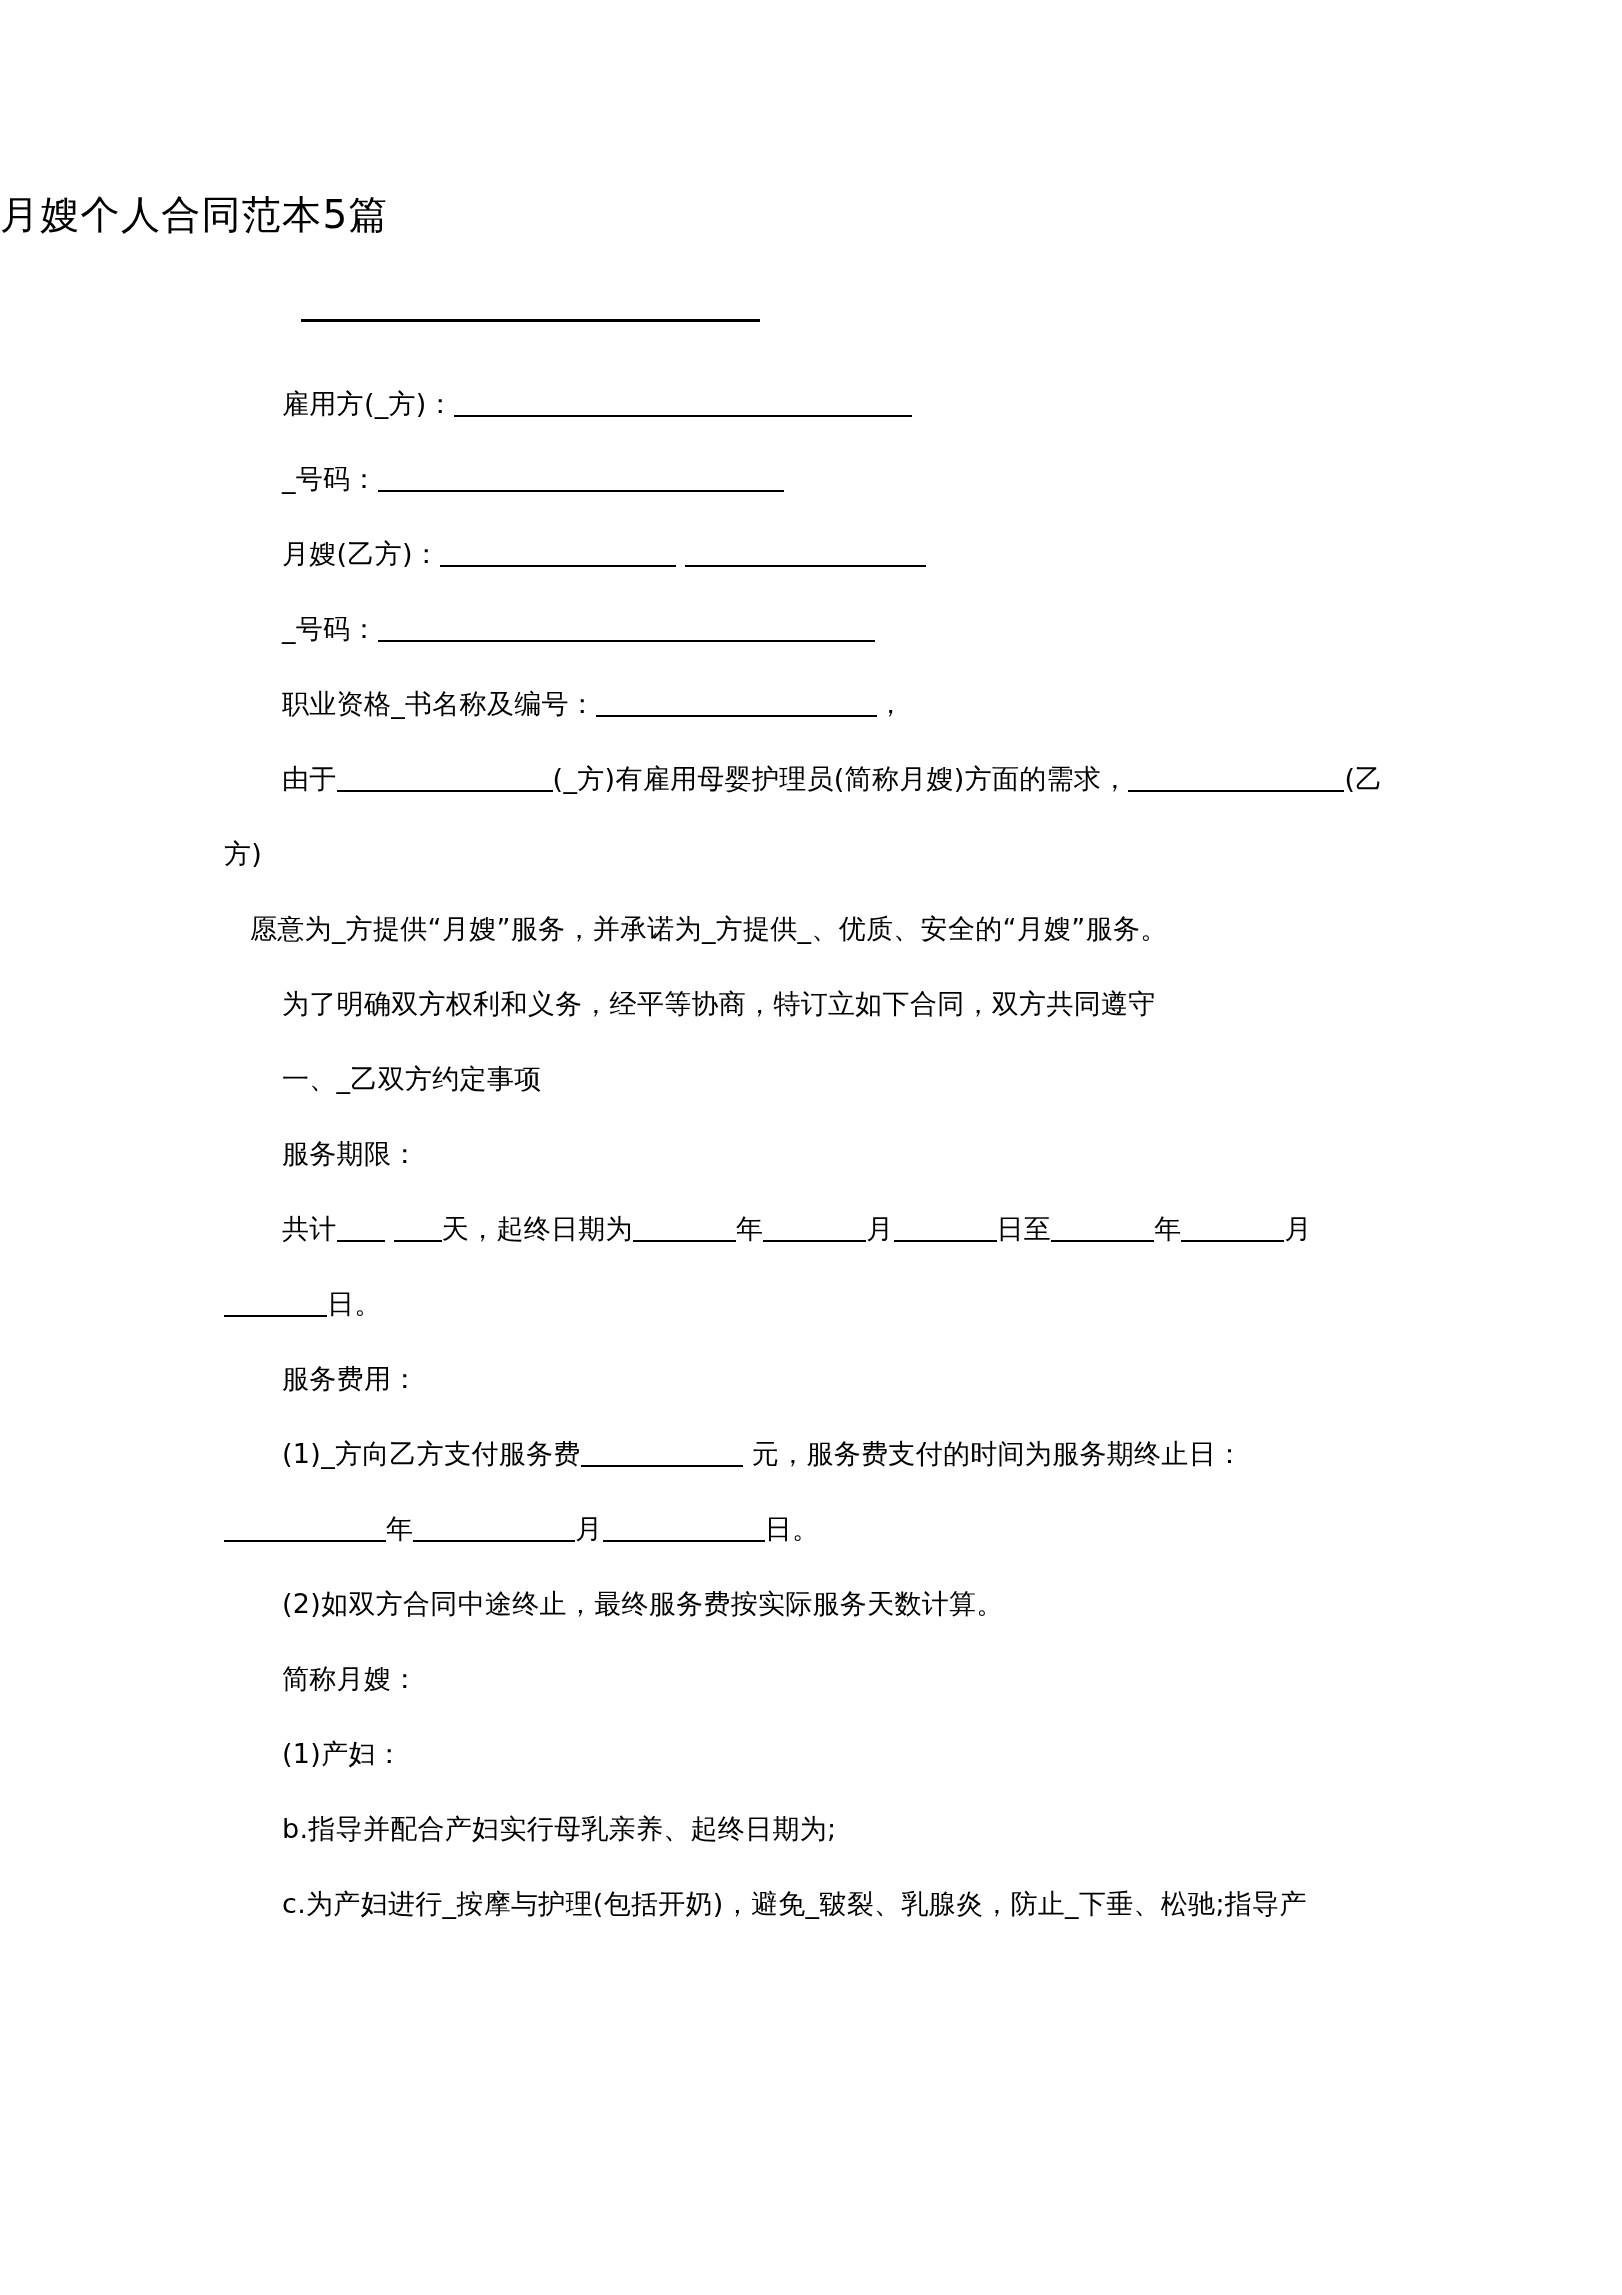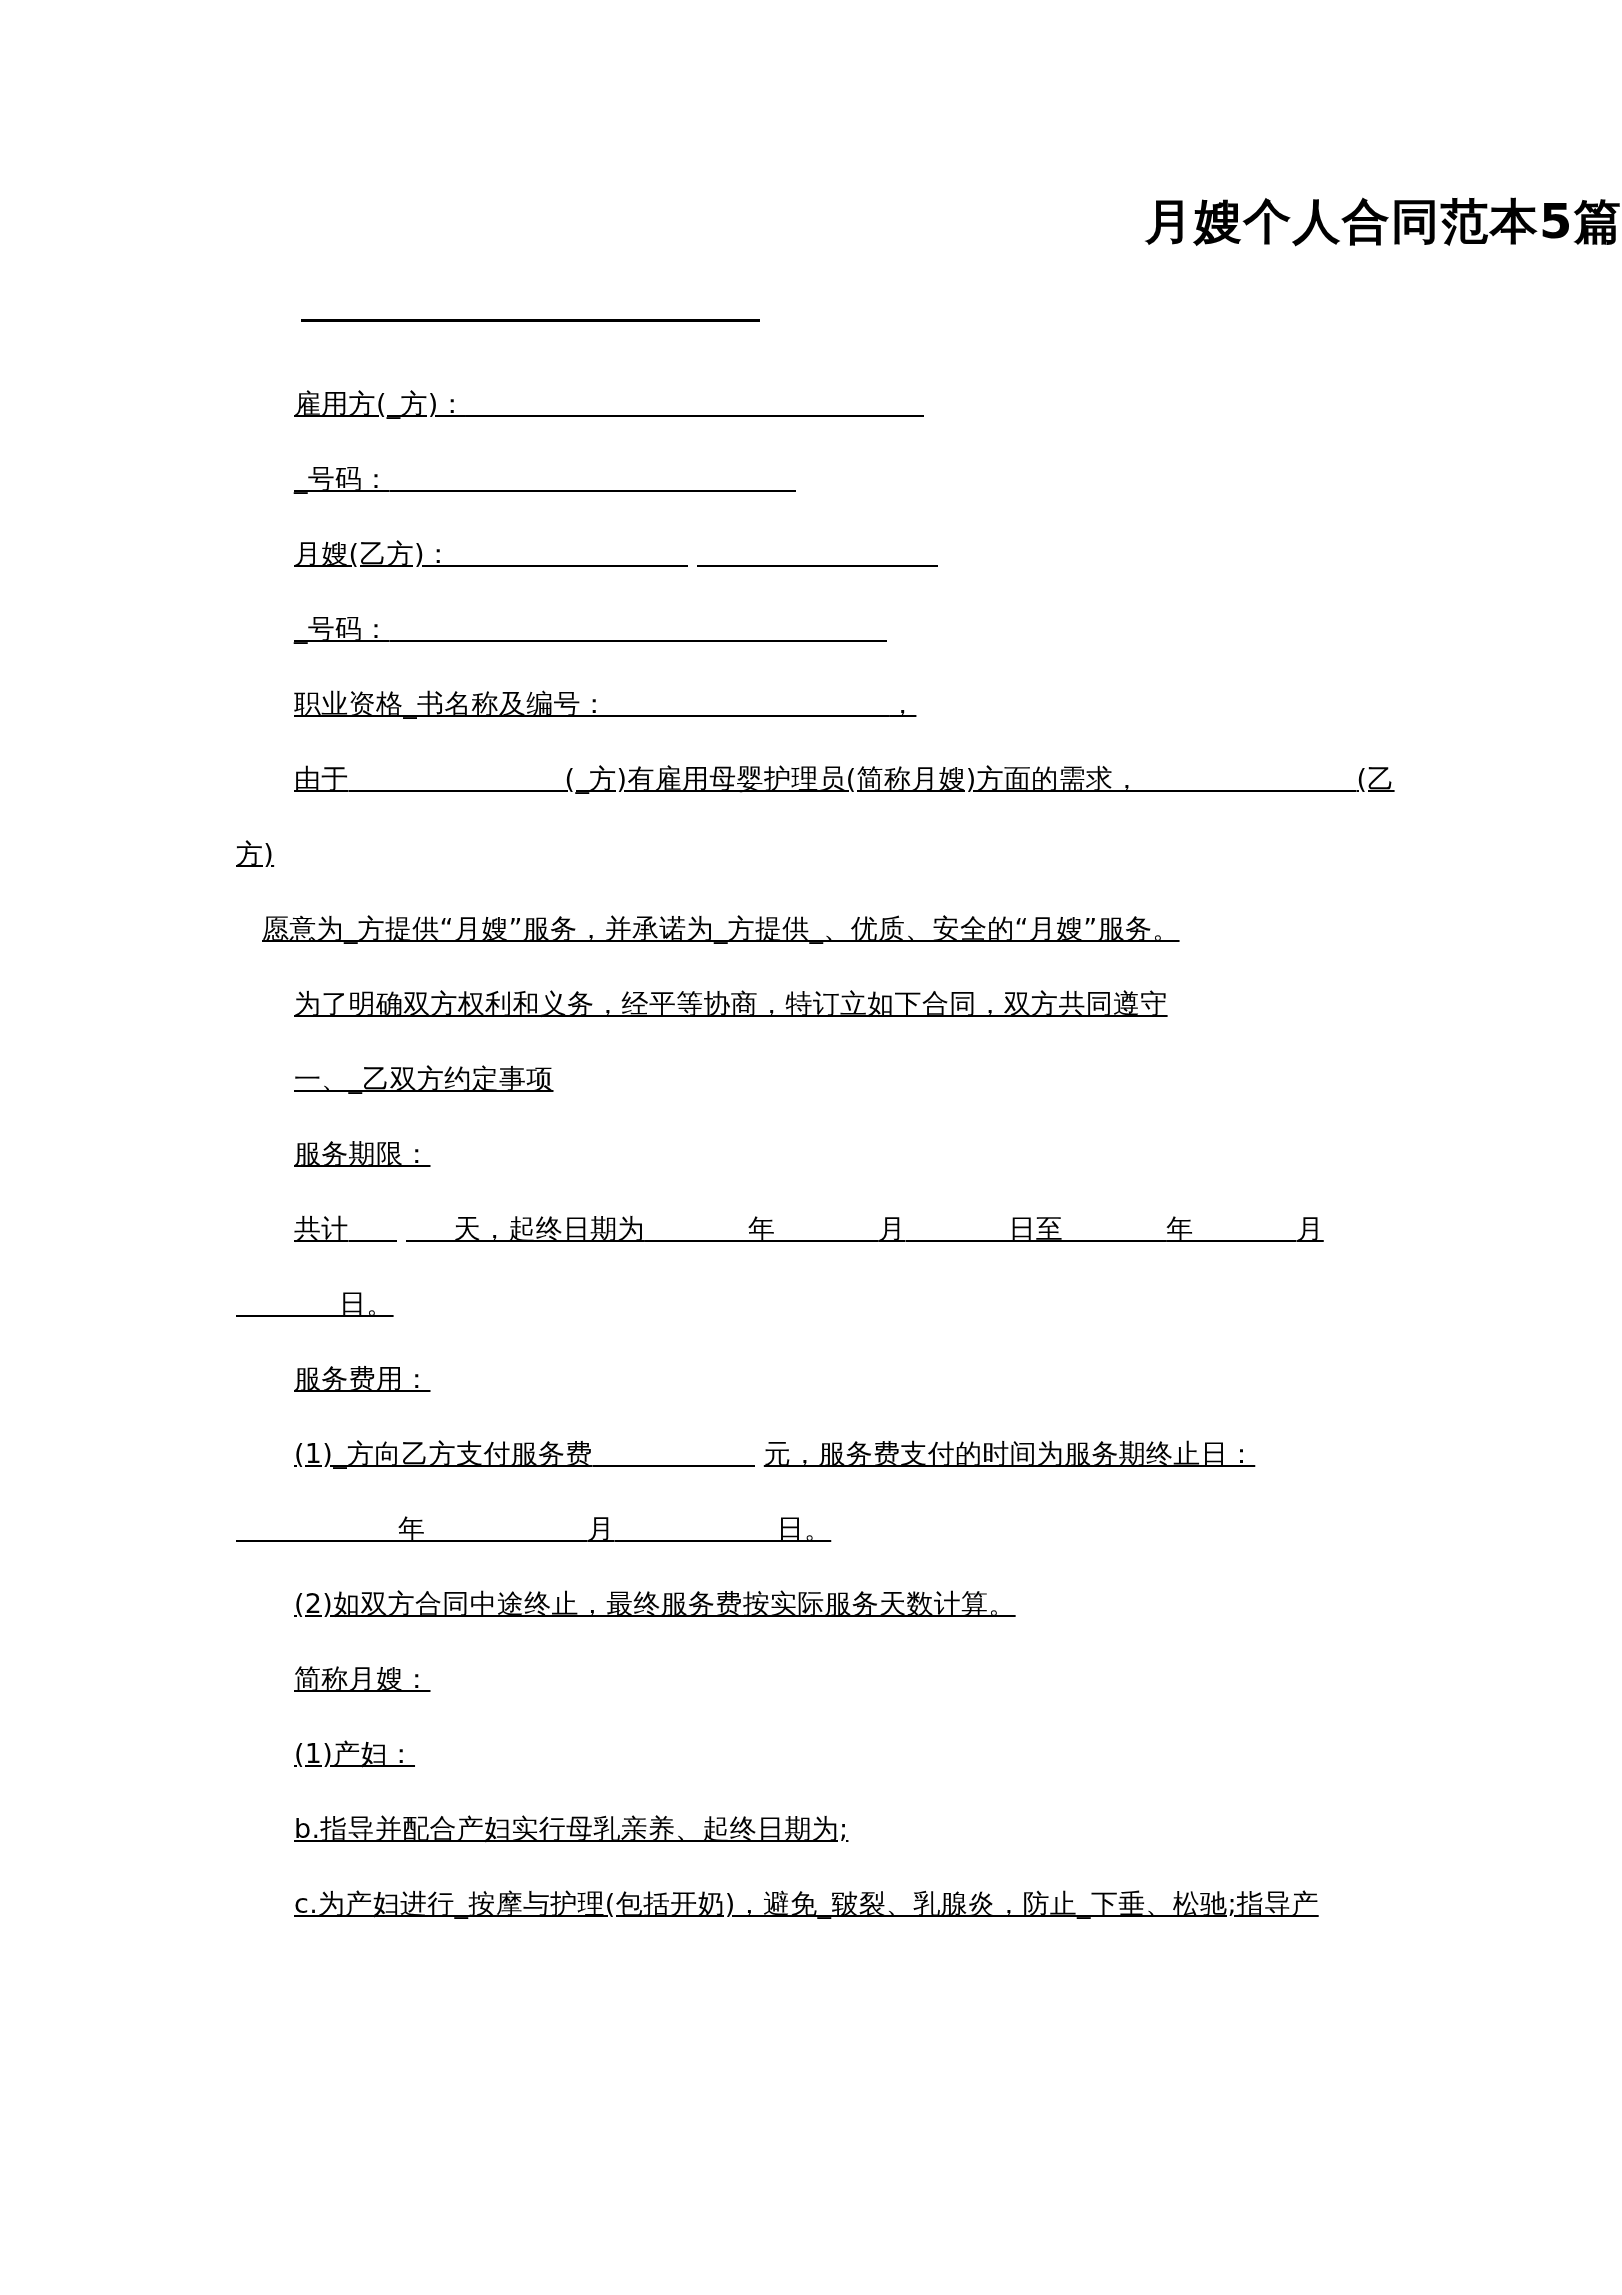--- a/index.html
+++ b/index.html
@@ -17,41 +17,40 @@
     height: 2295px;
     background: #ffffff;
     box-sizing: border-box;
     overflow: hidden;
   }
   .doc-title {
     position: absolute;
     left: 0;
     right: 0;
     top: 191px;
-    text-align: right;
-    font-size: 48px;
+    text-align: left;
+    font-size: 39px;
     line-height: 1.25;
-    font-weight: 700;
+    font-weight: 400;
     letter-spacing: 1.3px;
     white-space: pre;
   }
   .rule {
     position: absolute;
     left: 301px;
     top: 319px;
     width: 459px;
     height: 2.6px;
     background: #000000;
   }
   .body-block {
     position: absolute;
-    left: 236px;
+    left: 224px;
     top: 366px;
     width: 1171px;
-    text-decoration: underline;
   }
   .para {
     font-size: 27px;
     line-height: 75px;
     letter-spacing: 0.3px;
     white-space: pre-wrap;
     word-break: break-all;
     margin: 0;
     text-indent: 58px;
   }

